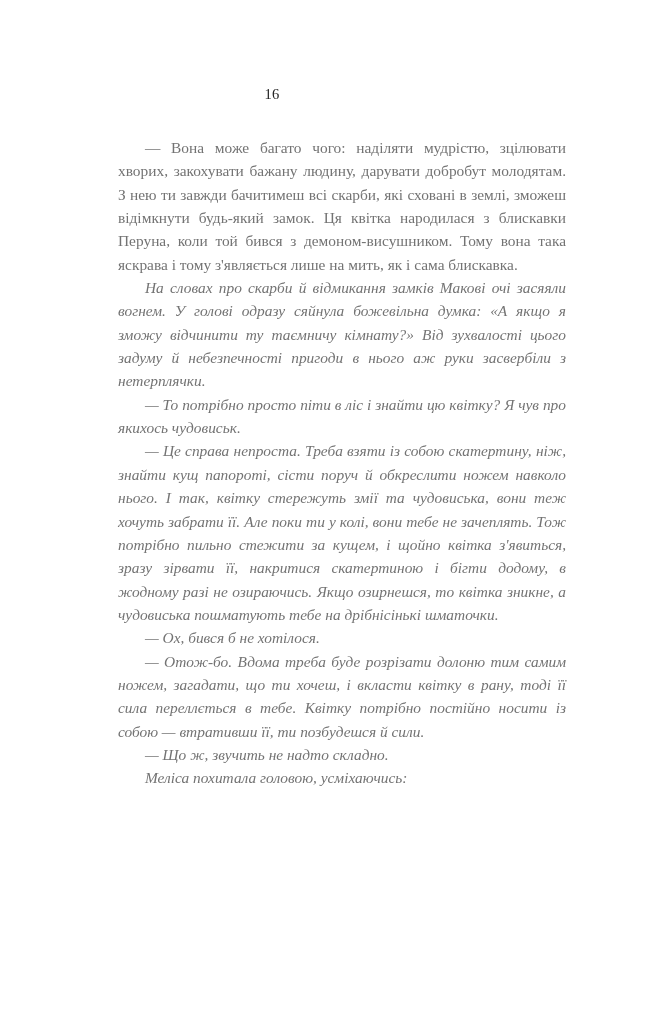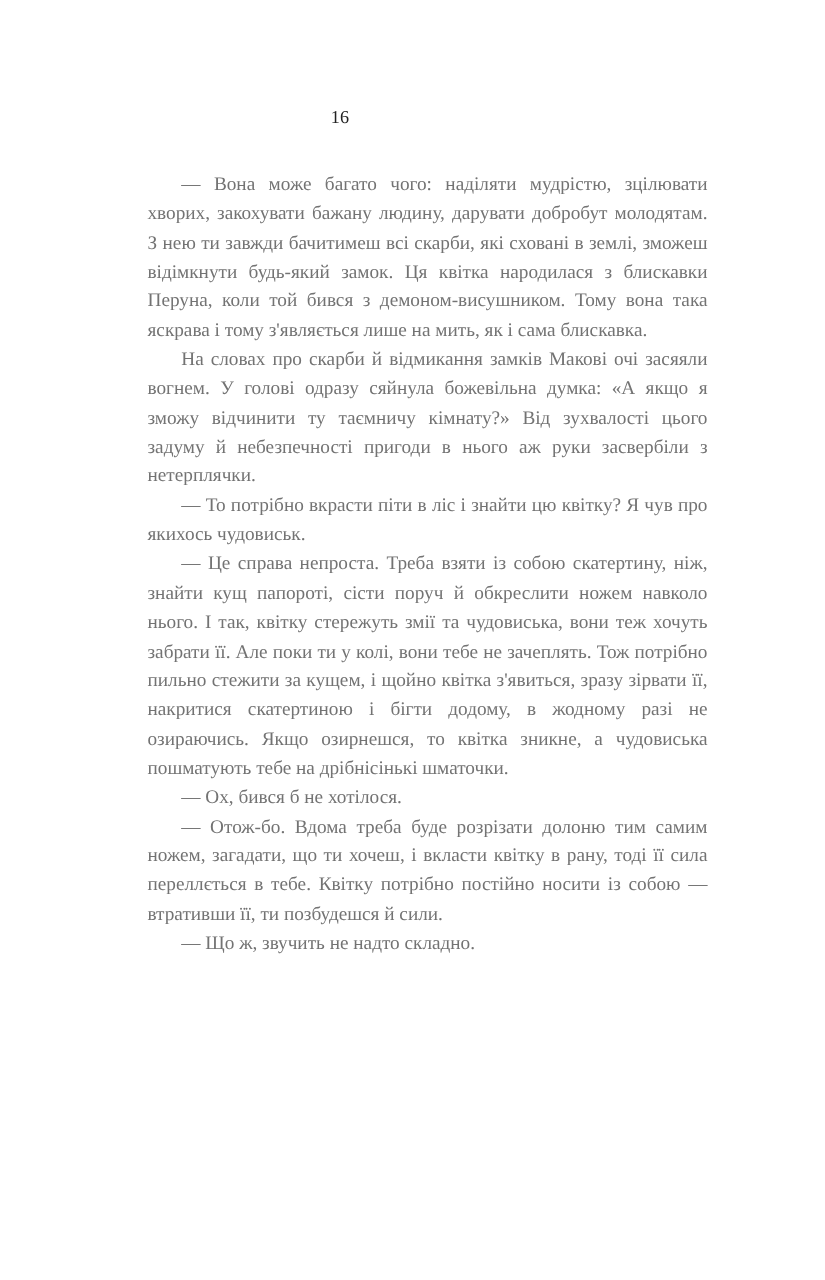--- a/index.html
+++ b/index.html
@@ -44,32 +44,34 @@
     text-justify: inter-word;
     font-size: 15.4px;
     line-height: 23.35px;
     color: #737373;
     hyphens: manual;
     -webkit-hyphens: manual;
     text-indent: 27px;
   }
   .para + .para {
     margin-top: 0;
+    font-style: italic;
   }
 </style>
 </head>
 <body>
 
 <div class="page">
 
   <div class="folio">16</div>
 
   <div class="text-block">
     <p class="para">— Вона може багато чого: наділяти мудрістю, зці­лювати хворих, закохувати бажану людину, дарувати добробут молодятам. З нею ти завжди бачитимеш всі скарби, які сховані в землі, зможеш відімкнути будь-який замок. Ця квітка народилася з блискавки Перуна, коли той бився з демоном-висушником. Тому вона така яскрава і тому з'являється лише на мить, як і сама блискавка.</p>
     <p class="para">На словах про скарби й відмикання замків Макові очі засяяли вогнем. У голові одразу сяйнула божевільна думка: «А якщо я зможу відчинити ту таємничу кімна­ту?» Від зухвалості цього задуму й небезпечності пригоди в нього аж руки засвербіли з нетерплячки.</p>
-    <p class="para">— То потрібно вкрасти піти в ліс і знайти цю квітку? Я чув про якихось чудовиськ.</p>
+    <p class="para">— То потрібно просто піти в ліс і знайти цю квітку? Я чув про якихось чудовиськ.</p>
     <p class="para">— Це справа непроста. Треба взяти із собою скатер­тину, ніж, знайти кущ папороті, сісти поруч й обкрес­лити ножем навколо нього. І так, квітку стережуть змії та чудовиська, вони теж хочуть забрати її. Але поки ти у колі, вони тебе не зачеплять. Тож потрібно пильно стежити за кущем, і щойно квітка з'явиться, зразу зірва­ти її, накритися скатертиною і бігти додому, в жодному разі не озираючись. Якщо озирнешся, то квітка зникне, а чудовиська пошматують тебе на дрібнісінькі шматочки.</p>
     <p class="para">— Ох, бився б не хотілося.</p>
     <p class="para">— Отож-бо. Вдома треба буде розрізати долоню тим самим ножем, загадати, що ти хочеш, і вкласти квітку в рану, тоді її сила переллється в тебе. Квітку потрібно постійно носити із собою — втративши її, ти позбудешся й сили.</p>
     <p class="para">— Що ж, звучить не надто складно.</p>
+    <p class="para">Меліса похитала головою, усміхаючись:</p>
   </div>
 
 </div>
 
 </body></html>

